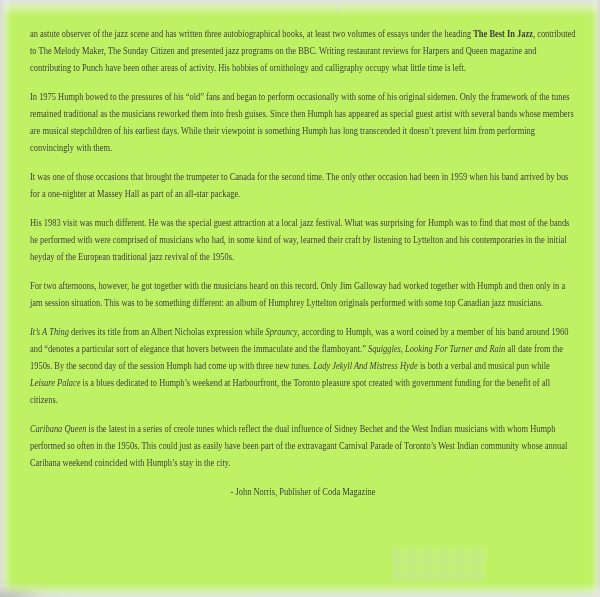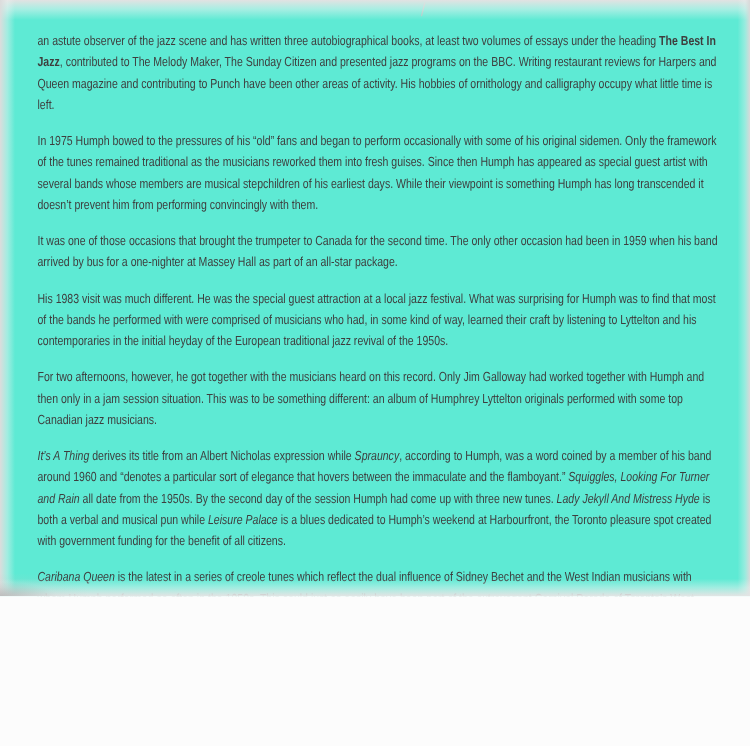--- a/index.html
+++ b/index.html
@@ -3,24 +3,24 @@
 <meta charset="utf-8">
 <style>
   html, body {
     margin: 0;
     padding: 0;
     background: #fcfcfc;
   }
   .scan-page {
     position: relative;
     width: 600px;
-    height: 477px;
-    background: #5eead4;
+    height: 597px;
+    background: #bef264;
     overflow: hidden;
-    font-family: Liberation Sans, sans-serif;
+    font-family: Liberation Serif, serif;
   }
   
   .edge-top {
     position: absolute; top: 0; left: 0; right: 0; height: 16px;
     background: linear-gradient(to bottom, #e2e2e2 0%, rgba(242,242,242,0.5) 45%, rgba(252,252,252,0) 100%);
     pointer-events: none;
   }
   .edge-left {
     position: absolute; top: 0; left: 0; bottom: 0; width: 12px;
     background: linear-gradient(to right, #dcdcdc 0%, rgba(240,240,240,0.45) 50%, rgba(252,252,252,0) 100%);

